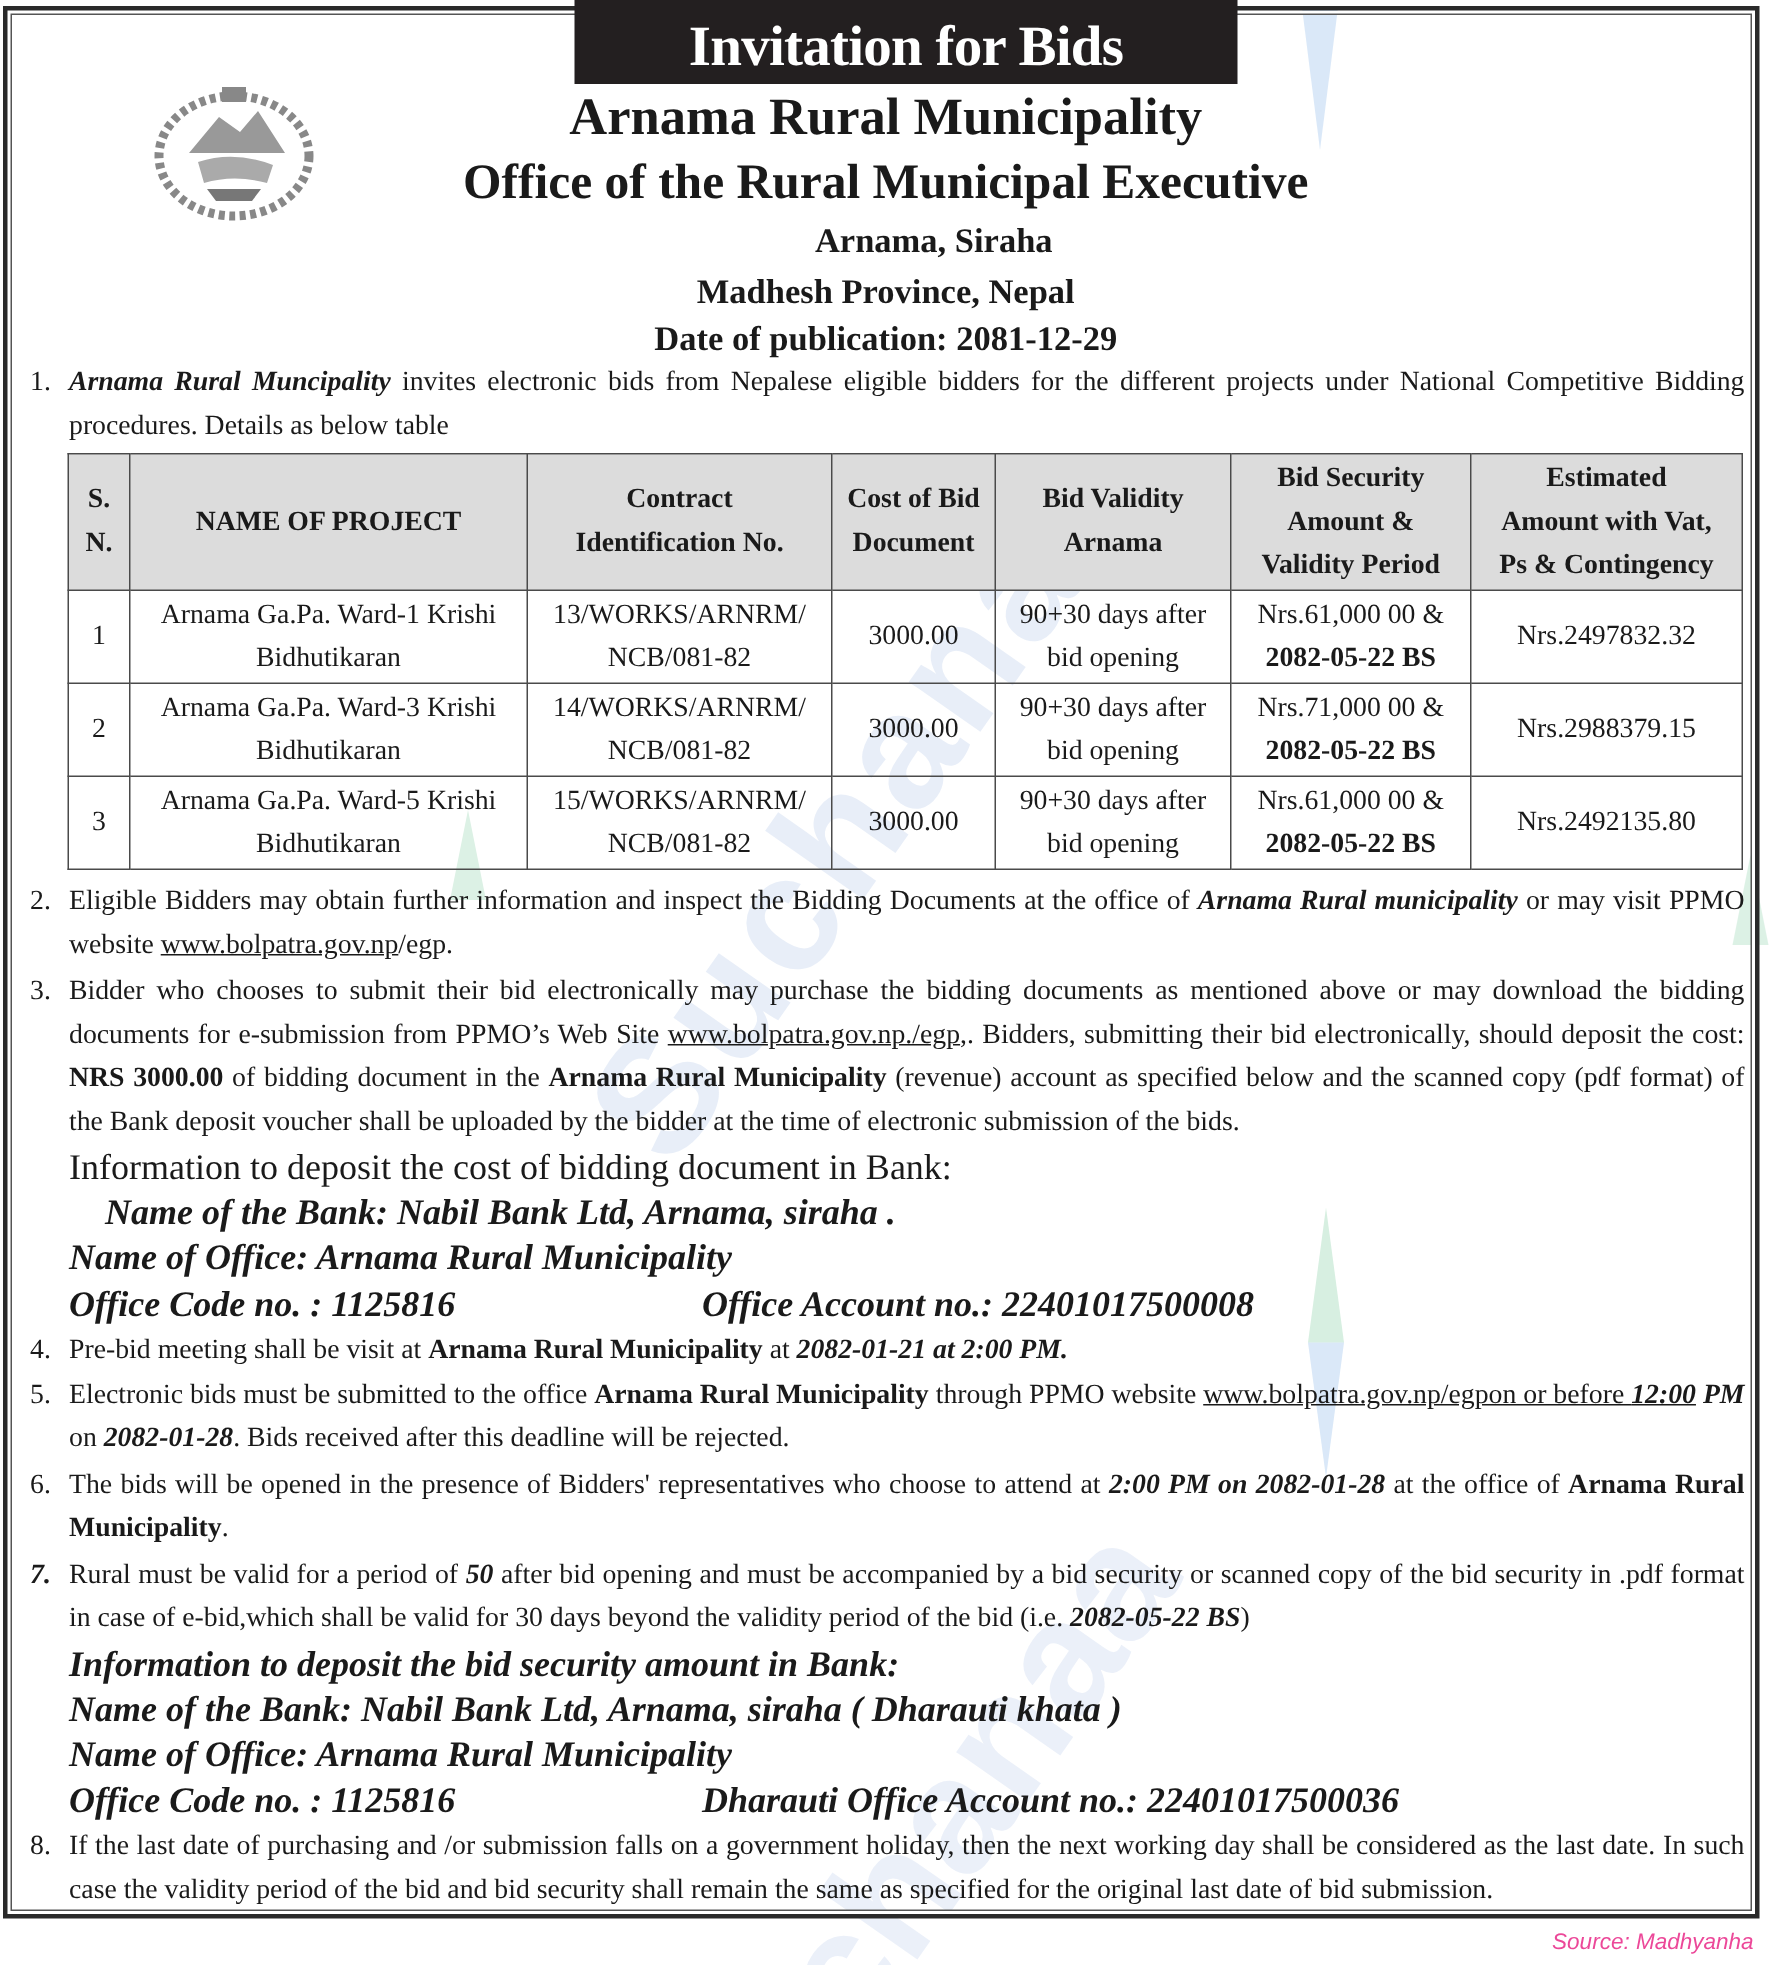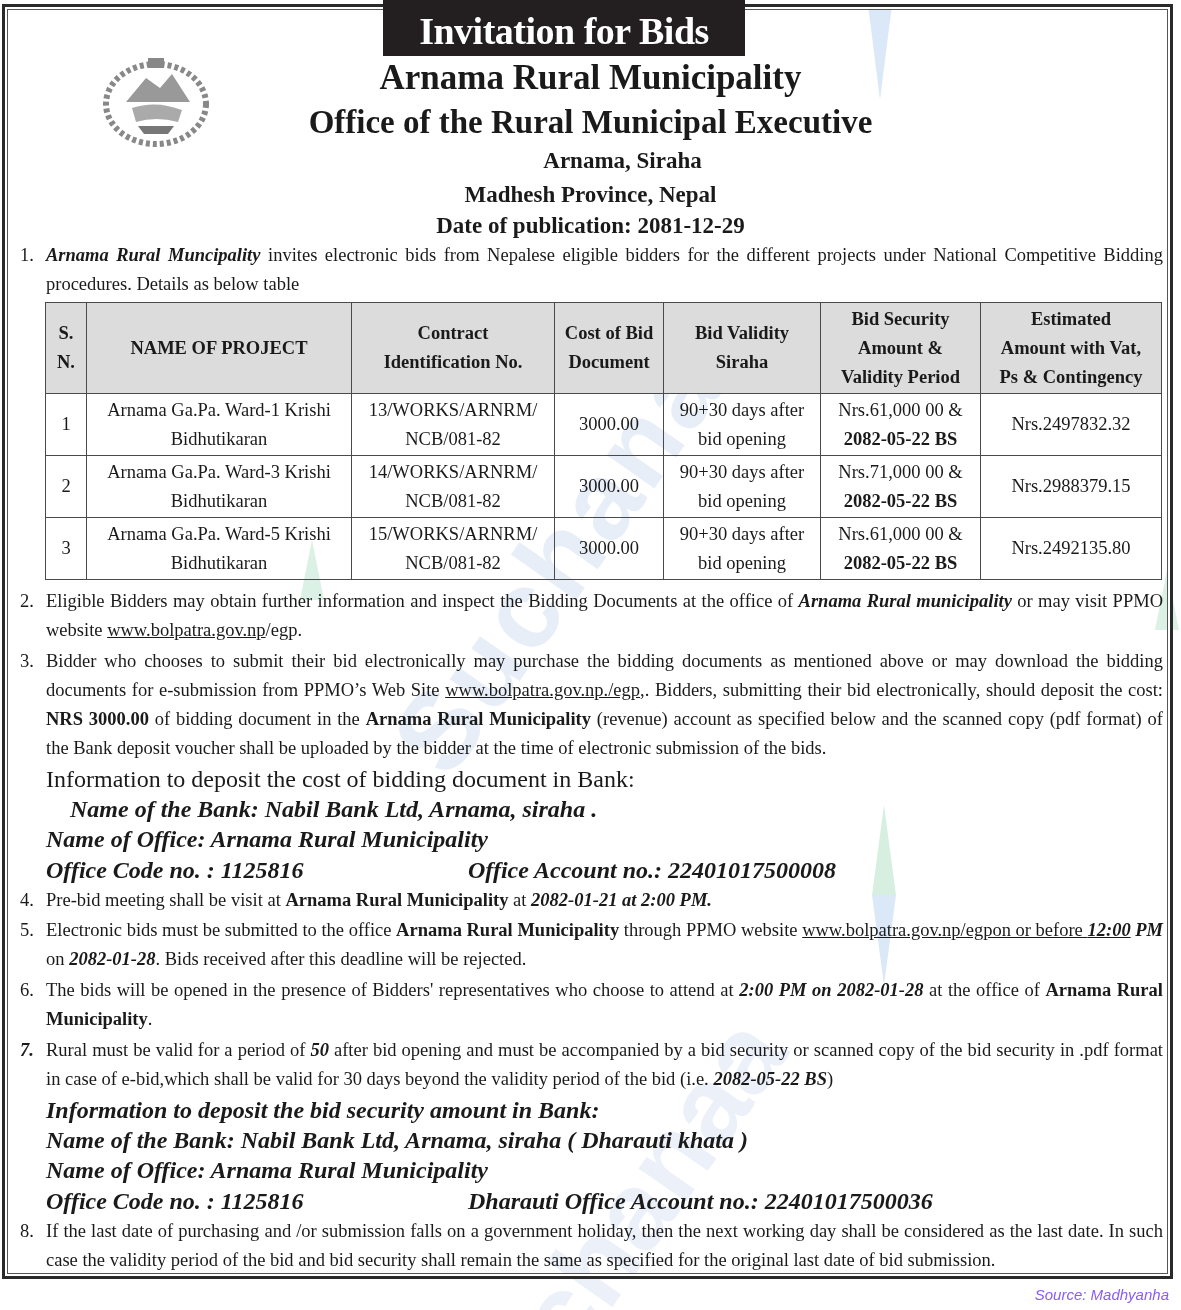--- a/index.html
+++ b/index.html
@@ -6,21 +6,21 @@
   body { width: 1181px; height: 1310px; position: relative; overflow: hidden;
          font-family: "Liberation Serif", serif; color: #1a1a1a; }
   .frame { position: absolute; left: 2px; top: 4px; width: 1171px; height: 1275px;
            border: 3px solid #2a2a2a; box-shadow: inset 0 0 0 2px #ffffff, inset 0 0 0 3px #555; box-sizing: border-box; }
   .watermark { position: absolute; pointer-events: none; }
   .wm-text { position: absolute; left: 300px; top: 470px; font-family: "Liberation Sans", sans-serif;
              font-weight: bold; font-size: 110px; color: rgba(110,150,210,0.16); transform: rotate(-55deg); letter-spacing: 4px; }
   .wm-text2 { position: absolute; left: 350px; top: 1180px; font-family: "Liberation Sans", sans-serif;
              font-weight: bold; font-size: 110px; color: rgba(110,150,210,0.14); transform: rotate(-55deg); }
   .wm-spike { position: absolute; width: 0; height: 0; border-left: 12px solid transparent; border-right: 12px solid transparent; }
-  .title-bar { position: absolute; left: 383px; top: 0; width: 362px; height: 56px; background: #231f20;
+  .title-bar { position: absolute; left: 383px; top: 0; width: 442px; height: 56px; background: #231f20;
                color: #fff; text-align: center; font-family: "Liberation Serif", serif; font-weight: bold;
                font-size: 38px; line-height: 62px; letter-spacing: -0.5px; }
   .emblem { position: absolute; left: 98px; top: 52px; width: 116px; height: 96px; }
   .hdr { position: absolute; left: 0; width: 1181px; text-align: center; font-weight: bold; }
   .h1 { top: 58px; font-size: 35px; }
   .h2 { top: 104px; font-size: 33px; }
   .h3 { top: 148px; font-size: 23px; margin-left: 32px; }
   .h4 { top: 182px; font-size: 23px; }
   .h5 { top: 213px; font-size: 23px; }
   .para { position: absolute; left: 20px; width: 1143px; font-size: 18.5px; line-height: 29px; }
@@ -29,21 +29,21 @@
   .b { font-weight: bold; }
   .bi { font-weight: bold; font-style: italic; }
   .u { text-decoration: underline; }
   table.bids { position: absolute; left: 45px; top: 302px; width: 1117px; border-collapse: collapse;
                font-size: 18.5px; }
   table.bids th, table.bids td { border: 1.5px solid #4a4a4a; text-align: center; padding: 0 2px; }
   table.bids th { background: #dcdcdc; font-weight: bold; line-height: 29px; height: 90px; }
   table.bids td { line-height: 29px; height: 61px; }
   .sub { position: absolute; left: 46px; font-size: 24px; line-height: 29px; }
   .source { position: absolute; right: 12px; top: 1286px; font-family: "Liberation Sans", sans-serif;
-            font-style: italic; font-size: 15px; color: #8b5cf6; }
+            font-style: italic; font-size: 15px; color: #ec4899; }
 </style>
 </head>
 <body>
 
 <div class="watermark">
   <div class="wm-text">Suchanaa</div>
   <div class="wm-text2">Suchanaa</div>
   <div class="wm-spike" style="left:868px;top:5px;border-top:95px solid rgba(150,190,235,0.35);"></div>
   <div class="wm-spike" style="left:872px;top:805px;border-bottom:90px solid rgba(140,210,170,0.35);"></div>
   <div class="wm-spike" style="left:872px;top:895px;border-top:90px solid rgba(150,190,235,0.35);"></div>
@@ -74,21 +74,21 @@
   <div class="ptext"><span class="bi">Arnama Rural Muncipality</span><span> invites electronic bids from Nepalese eligible bidders for the different projects under National Competitive Bidding procedures. Details as below table</span></div>
 </div>
 
 <table class="bids">
   <thead>
     <tr>
       <th style="width:36px"><span>S.</span><br><span>N.</span></th>
       <th style="width:260px"><span>NAME OF PROJECT</span></th>
       <th style="width:198px"><span>Contract</span><br><span>Identification No.</span></th>
       <th style="width:104px"><span>Cost of Bid</span><br><span>Document</span></th>
-      <th style="width:152px"><span>Bid Validity</span><br><span>Siraha</span></th>
+      <th style="width:152px"><span>Bid Validity</span><br><span>Arnama</span></th>
       <th style="width:155px"><span>Bid Security</span><br><span>Amount &amp;</span><br><span>Validity Period</span></th>
       <th><span>Estimated</span><br><span>Amount with Vat,</span><br><span>Ps &amp; Contingency</span></th>
     </tr>
   </thead>
   <tbody>
     <tr>
       <td>1</td>
       <td><span>Arnama Ga.Pa. Ward-1 Krishi</span><br><span>Bidhutikaran</span></td>
       <td><span>13/WORKS/ARNRM/</span><br><span>NCB/081-82</span></td>
       <td>3000.00</td>

